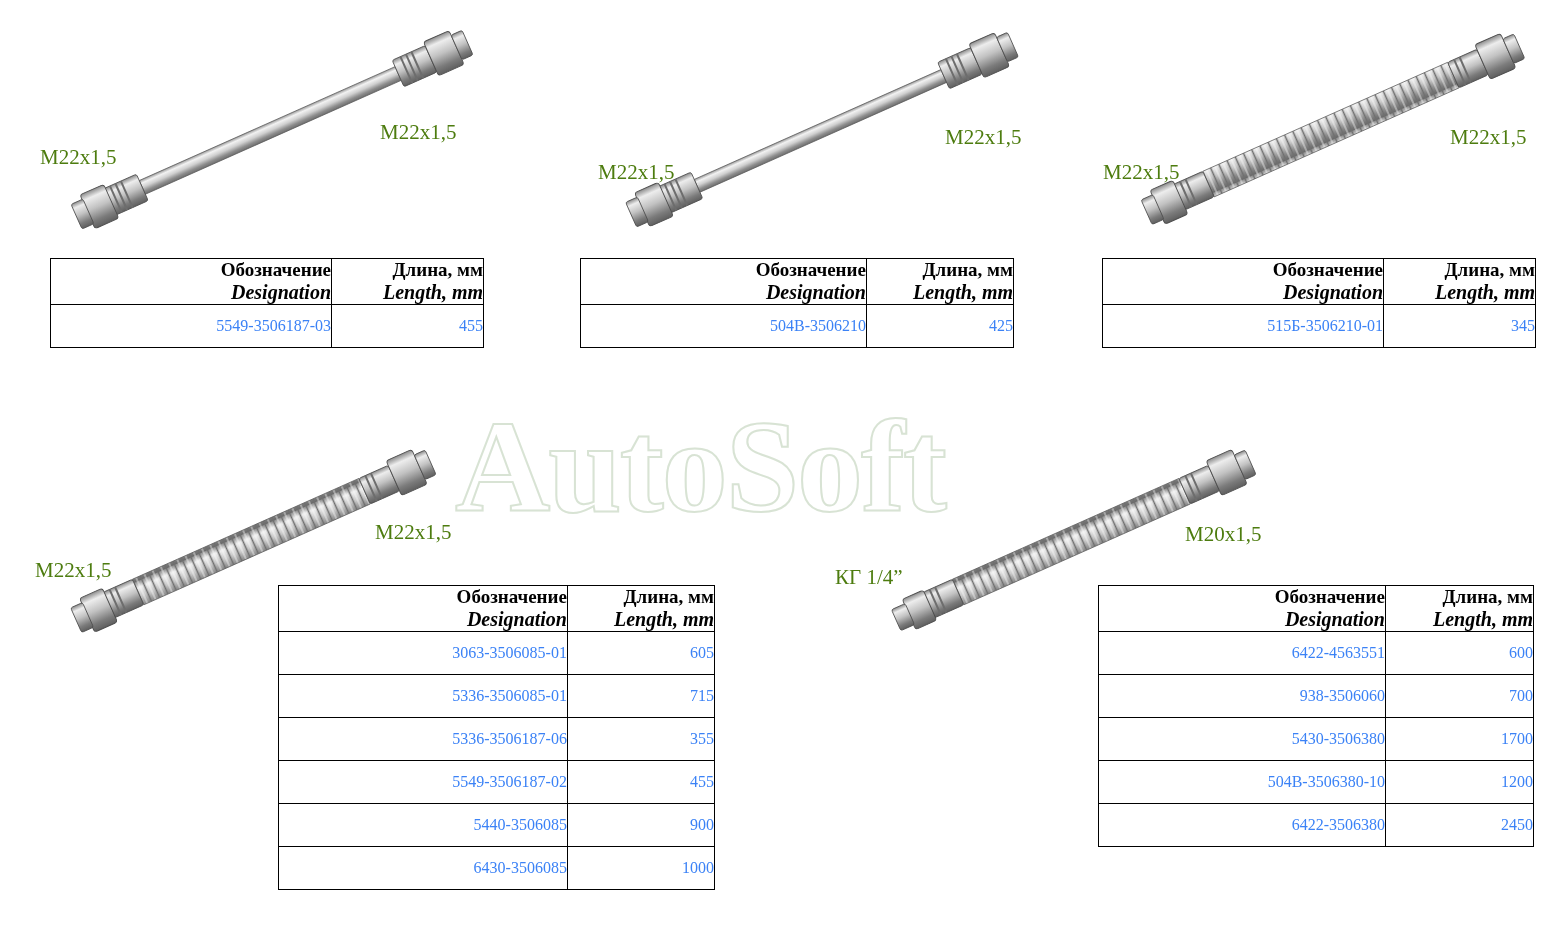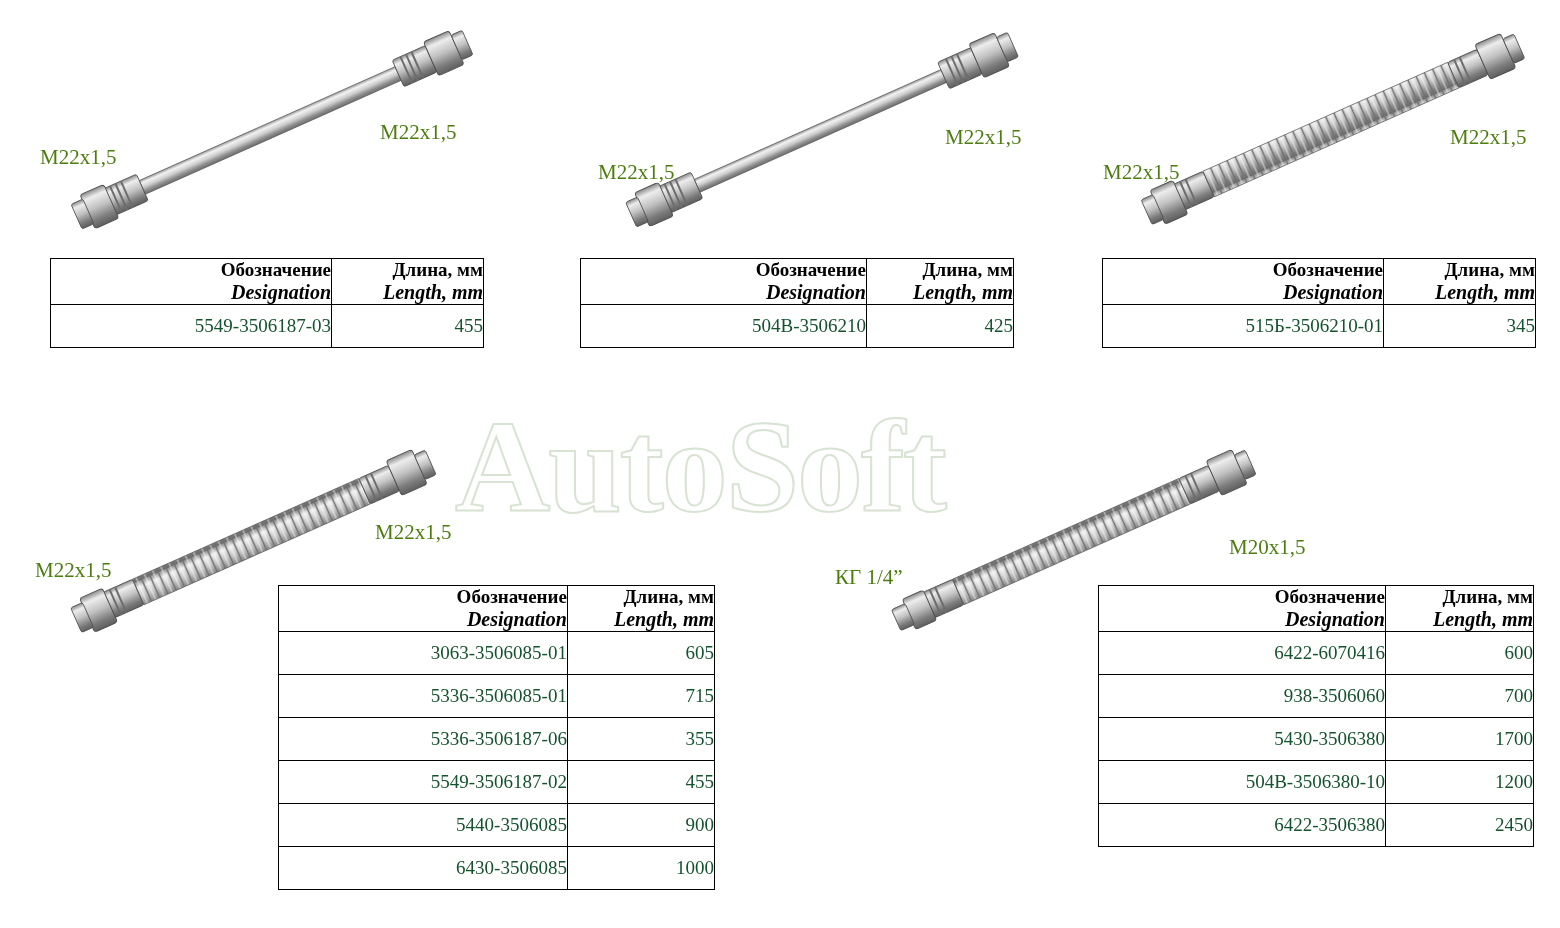--- a/index.html
+++ b/index.html
@@ -59,23 +59,23 @@
     color: #000;
     display: block;
   }
   .hdr-en {
     font-style: italic;
     font-size: 20px;
     color: #000;
     display: block;
   }
   .data-cell {
-    font-size: 19px;
+    font-size: 16px;
     height: 42px;
-    color: #14532d;
+    color: #3b82f6;
   }
 
   
   .hose-group { position: absolute; }
   .lbl {
     position: absolute;
     font-size: 21px;
     color: #4d7c0f;
     white-space: nowrap;
   }
@@ -382,39 +382,39 @@
         <rect x="38" y="84" width="23" height="33" rx="3" fill="url(#nutG5)" stroke="#4d4d4d" stroke-width="0.9"></rect>
         <rect x="24" y="89" width="15" height="23" rx="2" fill="url(#nutG5)" stroke="#4d4d4d" stroke-width="0.8"></rect>
         <rect x="340" y="86" width="32" height="28" rx="2" fill="url(#nutG5)" stroke="#4d4d4d" stroke-width="0.8"></rect>
         <rect x="346" y="86" width="2" height="28" fill="#6d6d6d"></rect>
         <rect x="352" y="86" width="2" height="28" fill="#6d6d6d"></rect>
         <rect x="372" y="81" width="28" height="38" rx="3" fill="url(#nutG5)" stroke="#4d4d4d" stroke-width="0.9"></rect>
         <rect x="400" y="87" width="12" height="27" rx="2" fill="url(#nutG5)" stroke="#4d4d4d" stroke-width="0.8"></rect>
       </g>
     </svg>
     <div class="lbl" style="left:-20px; top:125px;">КГ 1/4”</div>
-    <div class="lbl" style="left:330px; top:95px;margin-left:44px;">M20x1,5</div>
+    <div class="lbl" style="left:330px; top:82px;">M20x1,5</div>
   </div>
 
   <table class="spec-table" style="left:1098px; top:585px; width:436px;">
     <thead>
       <tr>
         <th class="hdr-cell" style="width:288px;">
           <span class="hdr-ru">Обозначение</span>
           <span class="hdr-en">Designation</span>
         </th>
         <th class="hdr-cell" style="width:148px;">
           <span class="hdr-ru">Длина, мм</span>
           <span class="hdr-en">Length, mm</span>
         </th>
       </tr>
     </thead>
     <tbody>
       <tr>
-        <td class="data-cell">6422-6070416</td>
+        <td class="data-cell">6422-4563551</td>
         <td class="data-cell">600</td>
       </tr>
       <tr>
         <td class="data-cell">938-3506060</td>
         <td class="data-cell">700</td>
       </tr>
       <tr>
         <td class="data-cell">5430-3506380</td>
         <td class="data-cell">1700</td>
       </tr>

